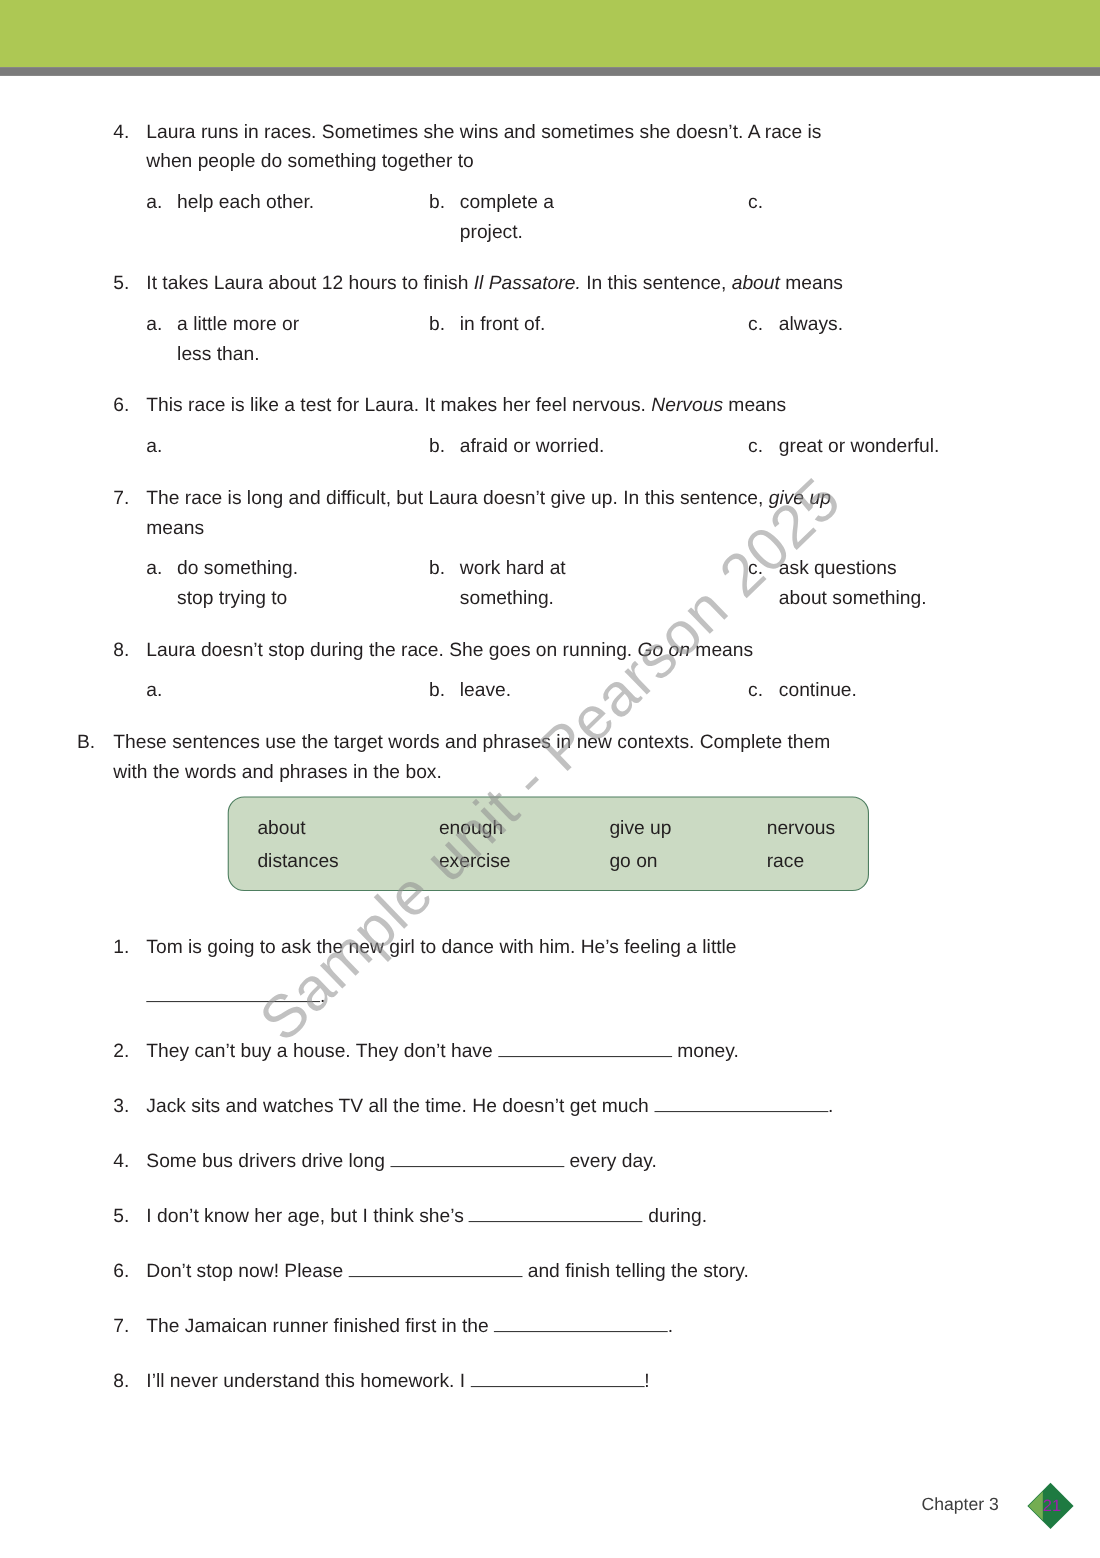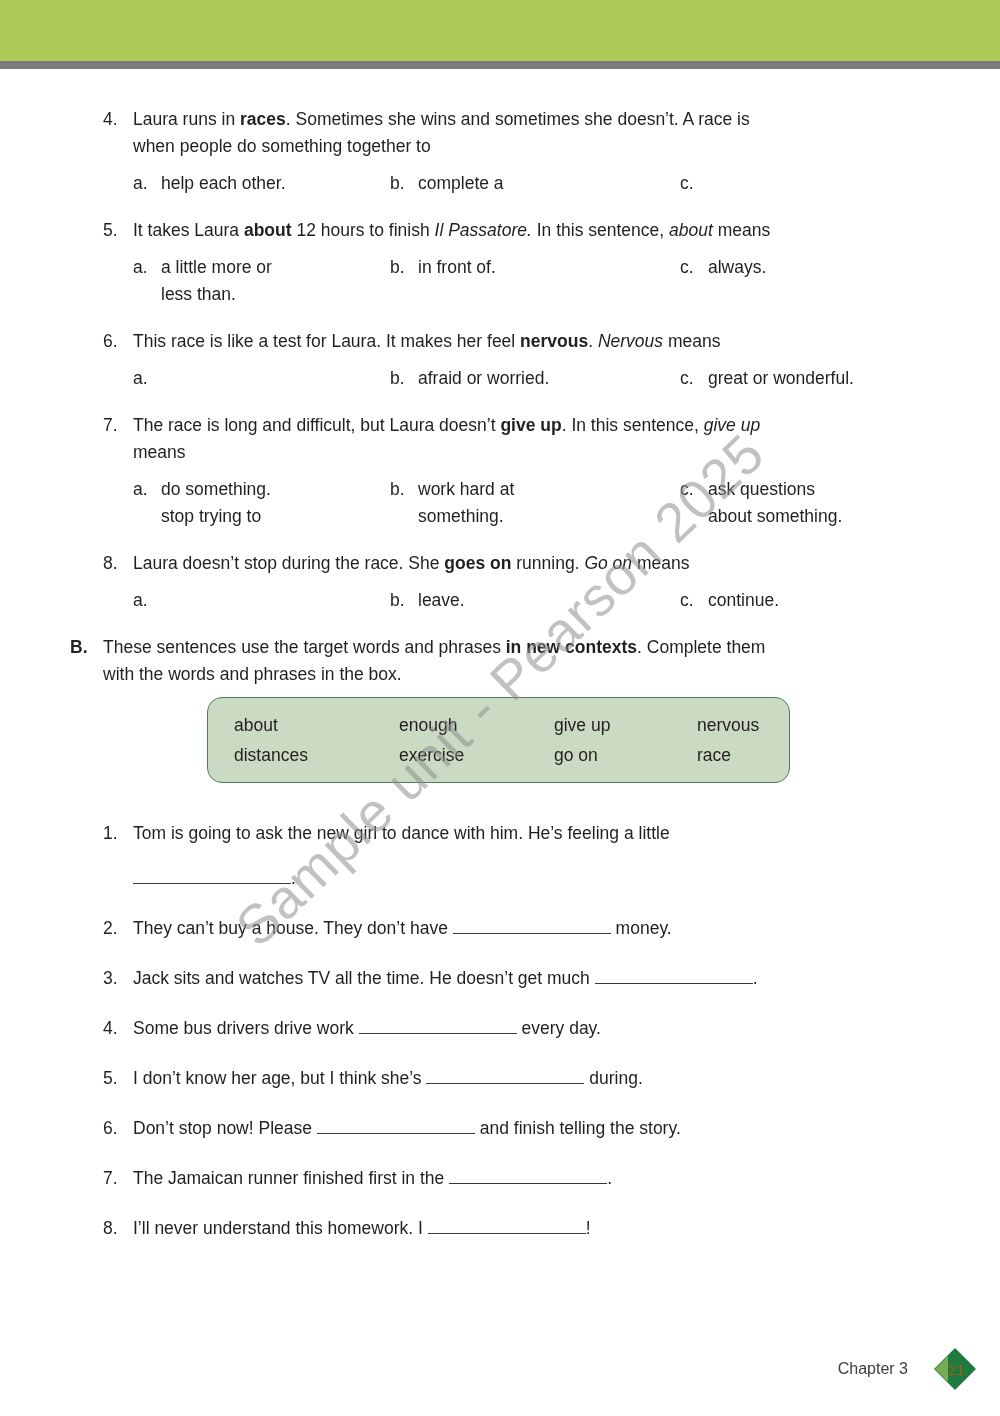--- a/index.html
+++ b/index.html
@@ -8,21 +8,21 @@
     background:#ffffff;
     font-family:"Liberation Sans","DejaVu Sans",sans-serif;
     color:var(--text-color,#231f20);
     -webkit-font-smoothing:antialiased;
   }
   .bar-green{position:absolute;top:0;left:0;width:100%;height:61px;background:var(--header-bar-color,#adc854);}
   .bar-gray{position:absolute;top:61px;left:0;width:100%;height:8px;background:var(--header-stripe-color,#7b7b7b);}
 
   .content{position:absolute;top:106px;left:70px;width:833px;font-size:17.5px;line-height:27px;}
 
-  .b{font-weight:700;}
+  .b{font-weight:400;}
   .i{font-style:italic;}
   .br{display:block;height:0;}
   .gap-br{display:block;height:18px;}
   .blank{
     display:inline-block;width:158px;height:0.85em;
     border-bottom:1.5px solid #3a3a3a;vertical-align:baseline;
   }
 
   
   #section-a{margin:0 0 0 33px;padding:0;}
@@ -70,21 +70,21 @@
   
   .footer{
     position:absolute;top:1347px;right:23px;
     display:flex;align-items:center;gap:25px;
   }
   .chapter-label{font-size:16px;color:#3d3d3d;}
   .diamond{position:relative;width:44px;height:44px;}
   .diamond svg{display:block;width:44px;height:44px;}
   .page-num{
     position:absolute;left:53%;top:50%;transform:translate(-50%,-50%);
-    color:#a16207;font-size:15px;font-weight:400;
+    color:#a21caf;font-size:15px;font-weight:400;
   }
 </style>
 </head>
 <body style="--header-bar-color: #adc854; --header-stripe-color: #7b7b7b; --word-box-fill: #cbdac3; --word-box-border: #4e7e60; --diamond-color: #1e7a41; --diamond-facet-color: #74ad52; --watermark-color: #8f8f8f; --text-color: #231f20;">
 
 <div class="page">
   <div class="bar-green"></div>
   <div class="bar-gray"></div>
 
   <div class="watermark">Sample unit - Pearson 2025</div>
@@ -99,20 +99,21 @@
               <div class="opt opt-a">
                 <span class="lab">a.</span>
                 <span class="opt-text">
                   <span class="opt-line">help each other.</span>
                 </span>
               </div>
               <div class="opt opt-b">
                 <span class="lab">b.</span>
                 <span class="opt-text">
                   <span class="opt-line">complete a</span>
+                  <span class="opt-line">project.</span>
                 </span>
               </div>
               <div class="opt opt-c">
                 <span class="lab">c.</span>
               </div>
             </div>
           </div>
         </div>
         <div class="qa-item">
           <span class="qa-num">5.</span>
@@ -241,21 +242,21 @@
           <div class="qb-item">
             <span class="qa-num">2.</span>
             <p class="qb-text"><span>They can’t buy a house. They don’t have </span><span class="blank"></span><span> money.</span></p>
           </div>
           <div class="qb-item">
             <span class="qa-num">3.</span>
             <p class="qb-text"><span>Jack sits and watches TV all the time. He doesn’t get much </span><span class="blank"></span><span>.</span></p>
           </div>
           <div class="qb-item">
             <span class="qa-num">4.</span>
-            <p class="qb-text"><span>Some bus drivers drive work </span><span class="blank"></span><span> every day.</span></p>
+            <p class="qb-text"><span>Some bus drivers drive long </span><span class="blank"></span><span> every day.</span></p>
           </div>
           <div class="qb-item">
             <span class="qa-num">5.</span>
             <p class="qb-text"><span>I don’t know her age, but I think she’s </span><span class="blank"></span><span> during.</span></p>
           </div>
           <div class="qb-item">
             <span class="qa-num">6.</span>
             <p class="qb-text"><span>Don’t stop now! Please </span><span class="blank"></span><span> and finish telling the story.</span></p>
           </div>
           <div class="qb-item">

